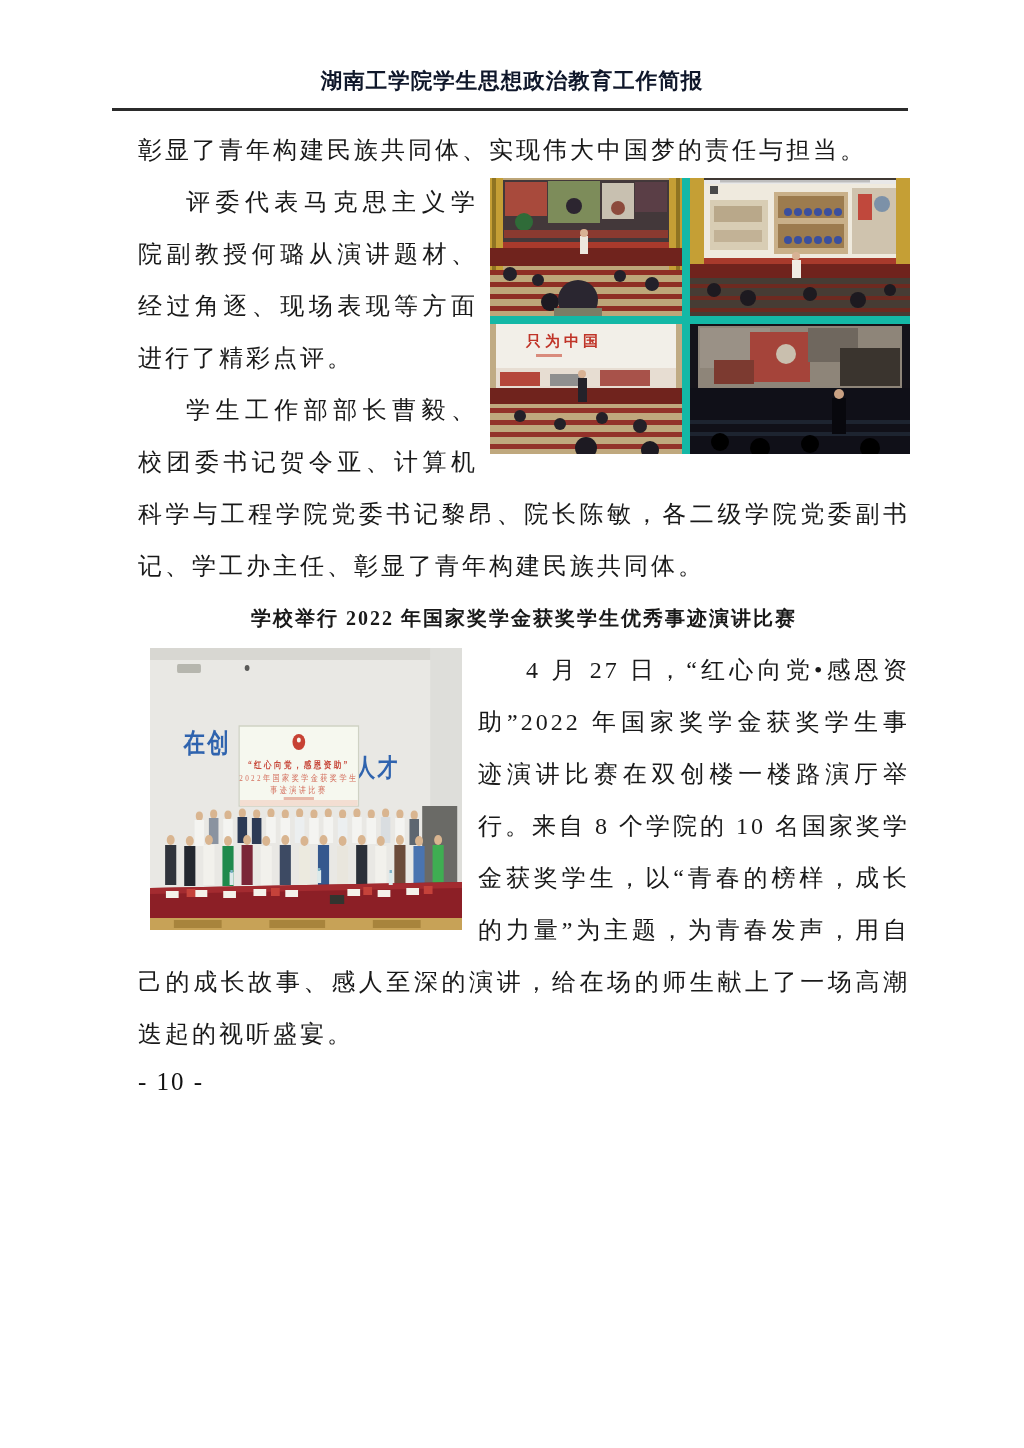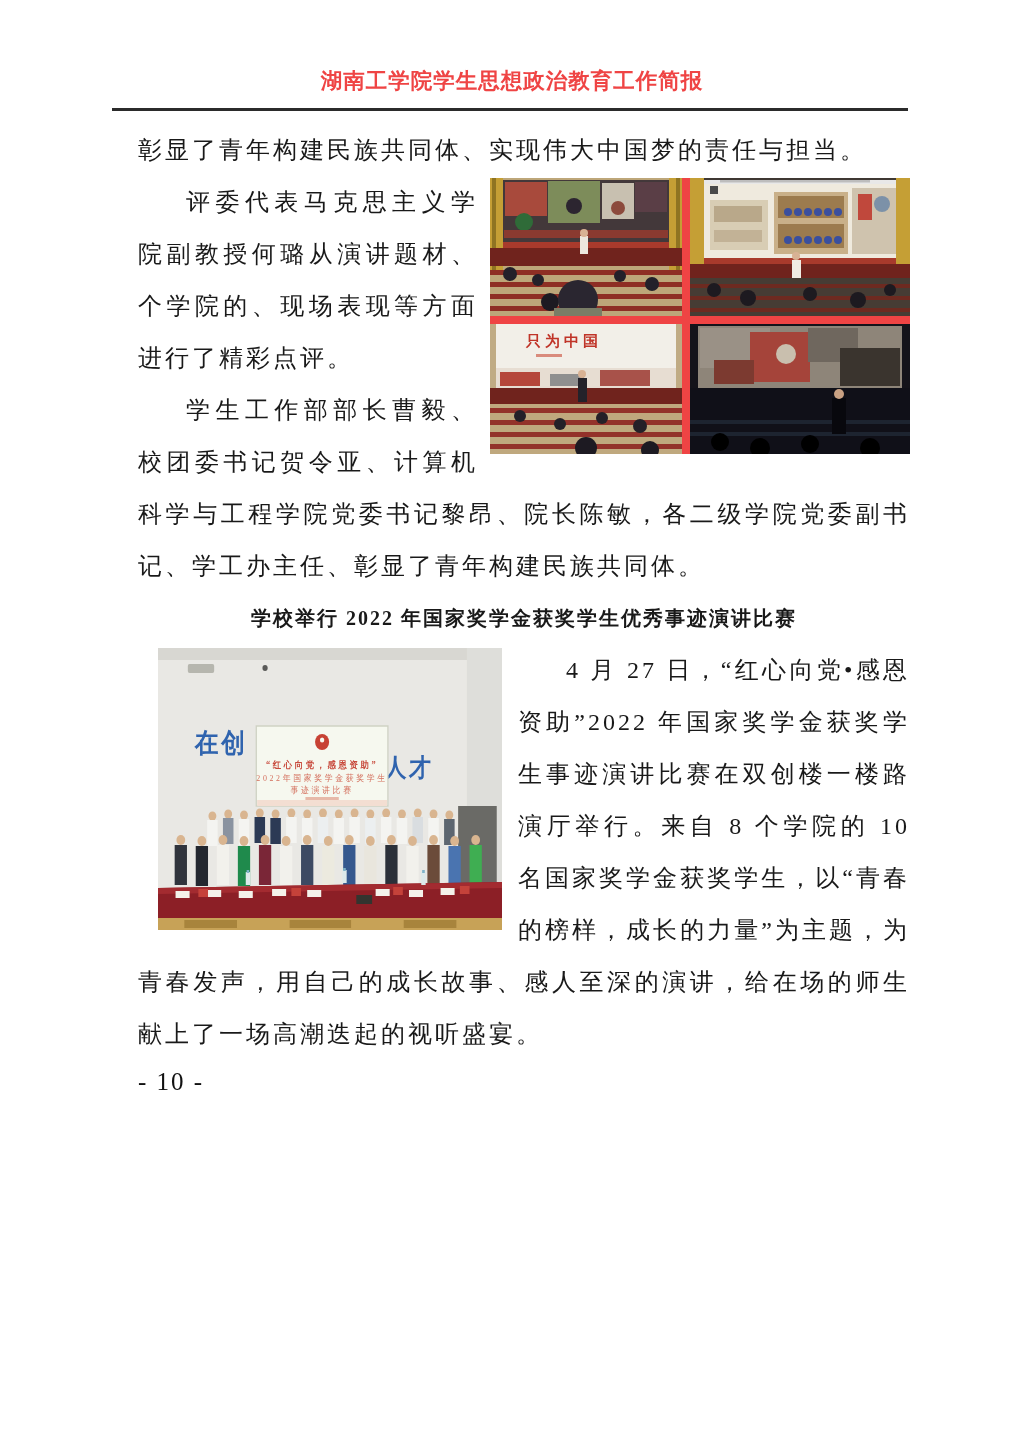--- a/index.html
+++ b/index.html
@@ -3,44 +3,44 @@
 <meta charset="utf-8">
 <style>
   html,body{margin:0;padding:0;background:#ffffff;}
   .page{
     position:relative;width:1024px;height:1448px;background:#ffffff;
     overflow:hidden;font-family:"Liberation Serif",serif;color:#1a1a1a;
   }
   .header-title{
     position:absolute;top:66px;left:0;width:100%;text-align:center;
     font-family:"Liberation Sans",sans-serif;font-weight:bold;
-    font-size:21.5px;letter-spacing:1px;color:#ef4444;
+    font-size:21.5px;letter-spacing:1px;color:#0f172a;
   }
   .header-rule{
     position:absolute;top:108px;left:112px;width:796px;height:3px;background:#2b2b2b;
   }
   .body-text{
     position:absolute;top:124px;left:138px;width:772px;
     font-size:24px;line-height:52px;letter-spacing:3px;
     text-align:justify;color:#191919;
   }
   .body-text p{margin:0;text-indent:2em;}
   .body-text p.no-indent{text-indent:0;}
   .section-heading{
     margin:0;font-size:20px;line-height:52px;text-align:center;
     font-weight:bold;letter-spacing:2px;text-indent:0;
   }
   .collage{
     float:right;width:420px;height:276px;margin:2px 0 26px 12px;
     display:grid;grid-template-columns:192px 1fr;grid-template-rows:138px 1fr;
-    gap:8px;background:#ef4444;
+    gap:8px;background:#14b8a6;
   }
   .collage svg{width:100%;height:100%;display:block;}
   .groupphoto{
-    float:left;width:344px;height:282px;margin:4px 16px 18px 20px;
+    float:left;width:312px;height:282px;margin:4px 16px 18px 12px;
   }
   .groupphoto svg{width:100%;height:100%;display:block;}
   .pagenum{
     margin-top:-4px;font-size:25px;letter-spacing:2px;text-indent:0;color:#111;
   }
 </style>
 </head>
 <body>
 
 <div class="page">
@@ -169,21 +169,21 @@
           <rect x="0" y="96" width="220" height="4" fill="#1d2430"></rect>
           <rect x="0" y="108" width="220" height="4" fill="#1d2430"></rect>
           <rect x="142" y="74" width="14" height="36" fill="#08080d"></rect>
           <circle cx="149" cy="70" r="5" fill="#c9a183"></circle>
           <circle cx="30" cy="118" r="9" fill="#000"></circle>
           <circle cx="70" cy="124" r="10" fill="#000"></circle>
           <circle cx="120" cy="120" r="9" fill="#000"></circle>
           <circle cx="180" cy="124" r="10" fill="#000"></circle>
         </svg>
       </span>
-      <span>评委代表马克思主义学院副教授何璐从演讲题材、个学院的、现场表现等方面进行了精彩点评。</span>
+      <span>评委代表马克思主义学院副教授何璐从演讲题材、经过角逐、现场表现等方面进行了精彩点评。</span>
     </p>
 
     <p>学生工作部部长曹毅、校团委书记贺令亚、计算机科学与工程学院党委书记黎昂、院长陈敏，各二级学院党委副书记、学工办主任、彰显了青年构建民族共同体。</p>
 
     <h2 class="section-heading">学校举行 2022 年国家奖学金获奖学生优秀事迹演讲比赛</h2>
 
     <p>
       <span class="groupphoto">
         <svg viewBox="0 0 392 282" preserveAspectRatio="none">
           <rect width="392" height="282" fill="#e9e8e4"></rect>

